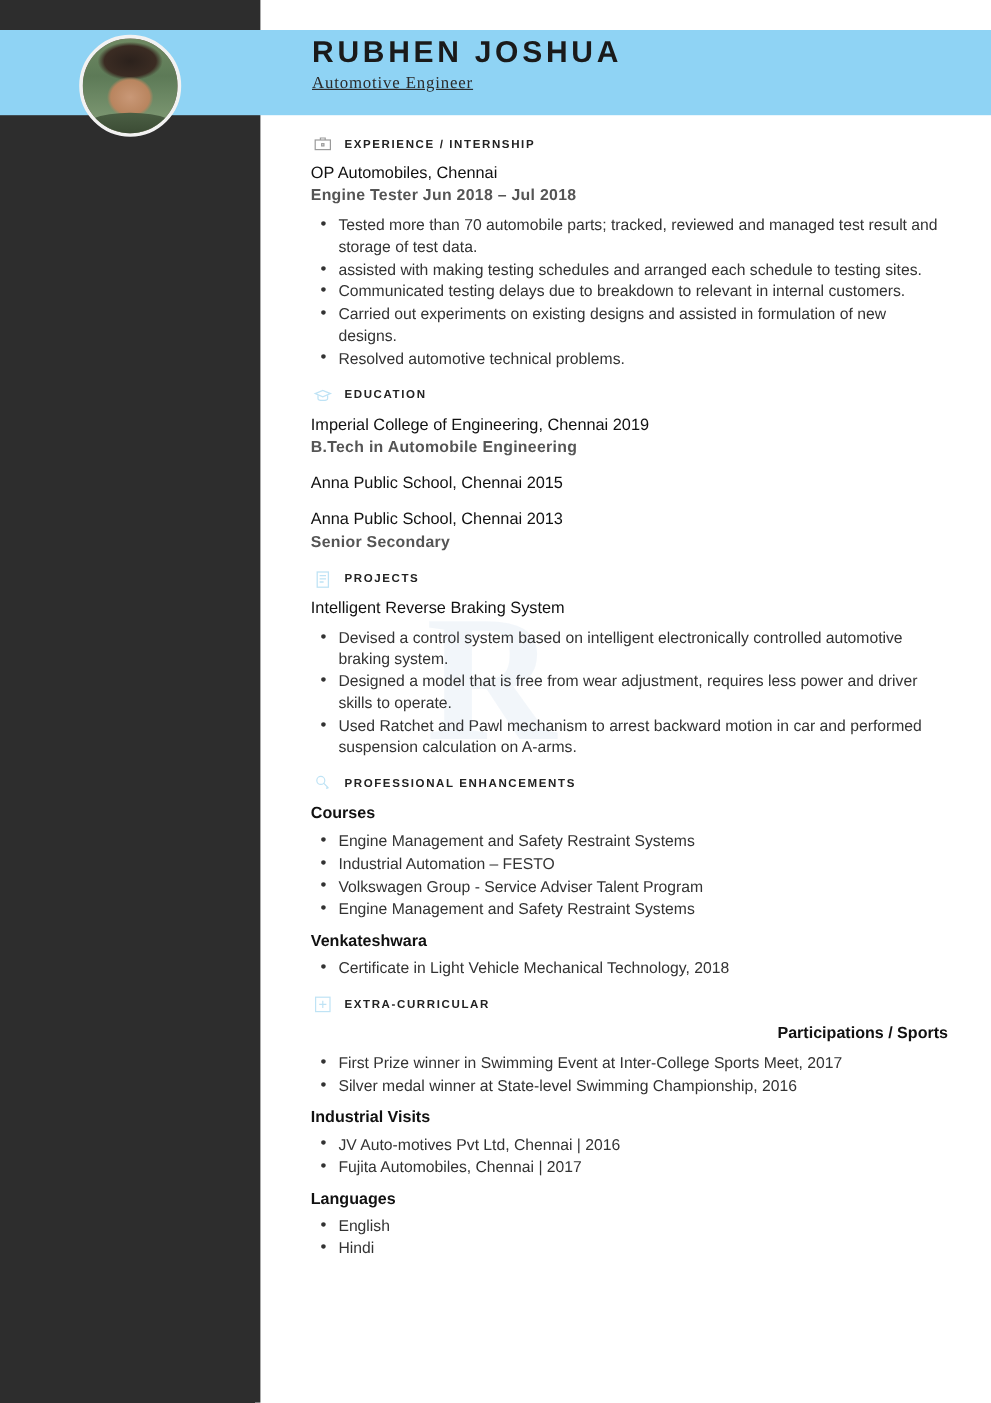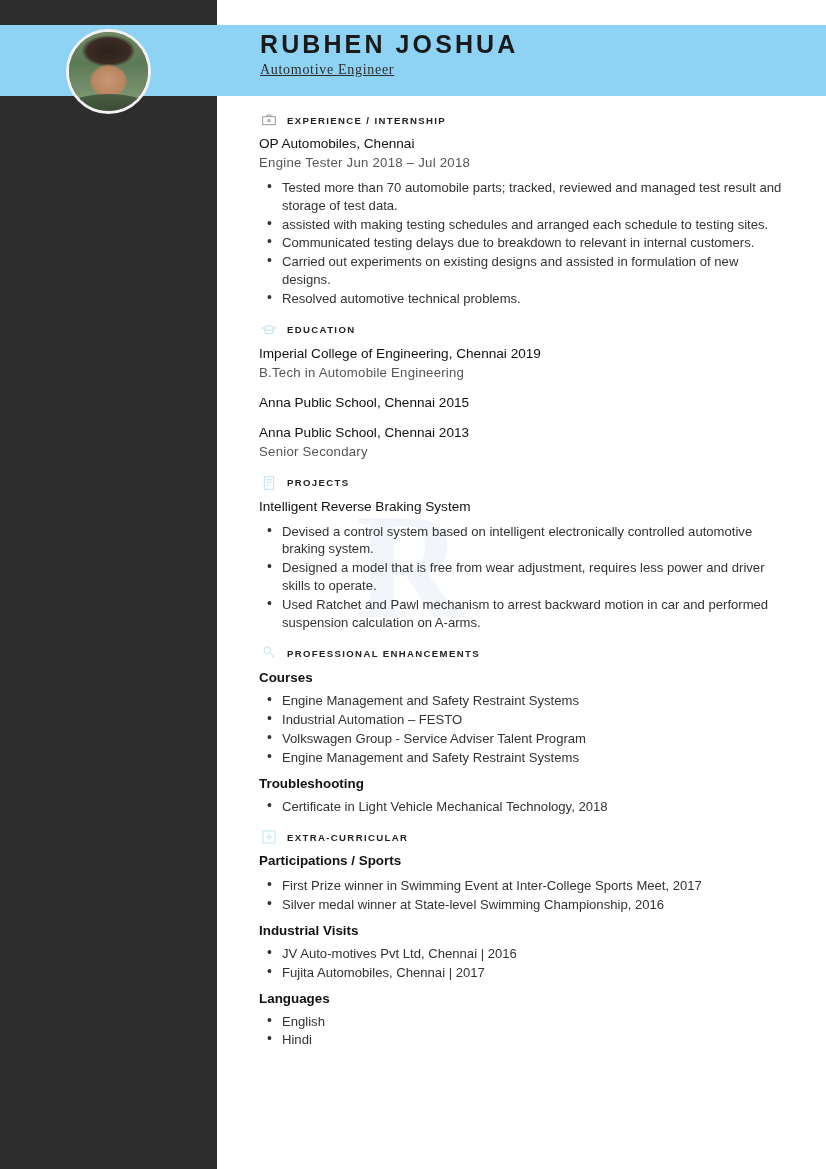--- a/index.html
+++ b/index.html
@@ -95,22 +95,22 @@
   }
   .sec-head { display: flex; align-items: center; gap: 10px; margin: 0 0 6px 2px; }
   .sec-head .ico { flex: 0 0 auto; width: 16px; height: 16px; display: block; }
   .sec-head .lbl {
     font-size: 9.6px; font-weight: 700; color: #222;
     letter-spacing: 1.35px; text-transform: uppercase;
   }
   .sec { margin-bottom: 14px; }
 
   .org { font-size: 13.6px; font-weight: 400; color: #111; line-height: 19px; }
-  .sub { font-size: 13.2px; color: #555; line-height: 19px; letter-spacing: .25px; }
-  .sub-b { font-size: 13.4px; font-weight: 700; color: #111; line-height: 19px; }
+  .sub { font-size: 13.2px; color: #555; line-height: 19px; letter-spacing: .25px; font-weight: bold; }
+  .sub-b { font-size: 13.4px; font-weight: 700; color: #111; line-height: 19px; text-align: right; }
   .edu-item { margin-bottom: 11px; }
   .mini-h { font-size: 13.4px; font-weight: 700; color: #111; margin: 9px 0 6px; }
 
   ul.b { list-style: none; margin: 7px 0 0 0; padding: 0; }
   ul.b li {
     position: relative; padding-left: 23px;
     font-size: 13.1px; color: #333; line-height: 17.8px;
     margin-bottom: 1px;
   }
   ul.b li::before {
@@ -422,21 +422,21 @@
         </span>
         <span class="lbl">PROFESSIONAL ENHANCEMENTS</span>
       </div>
       <div class="mini-h">Courses</div>
       <ul class="b" id="course-list">
           <li>Engine Management and Safety Restraint Systems</li>
           <li>Industrial Automation – FESTO</li>
           <li>Volkswagen Group - Service Adviser Talent Program</li>
           <li>Engine Management and Safety Restraint Systems</li>
         </ul>
-      <div class="mini-h">Troubleshooting</div>
+      <div class="mini-h">Venkateshwara</div>
       <ul class="b" id="cert-list">
           <li>Certificate in Light Vehicle Mechanical Technology, 2018</li>
         </ul>
     </div>
 
     <div class="sec">
       <div class="sec-head">
         <span class="ico">
           <svg viewBox="0 0 24 24" fill="none" stroke="#bfe3f5" stroke-width="1.5">
             <rect x="3" y="3" width="18" height="18"></rect>

